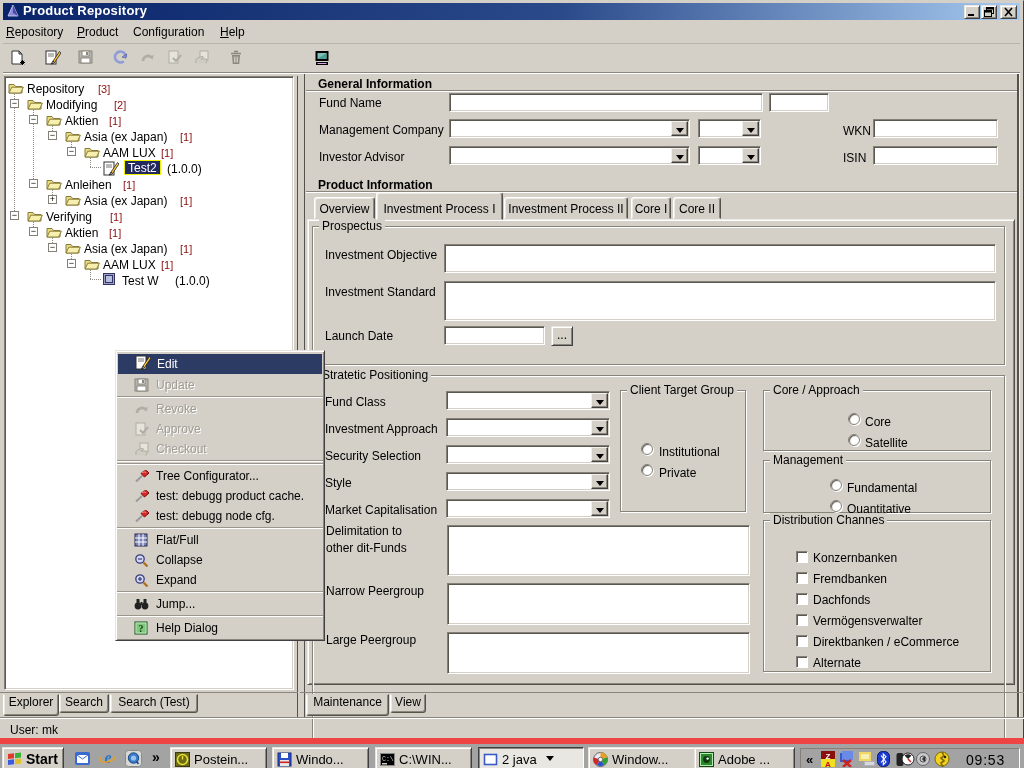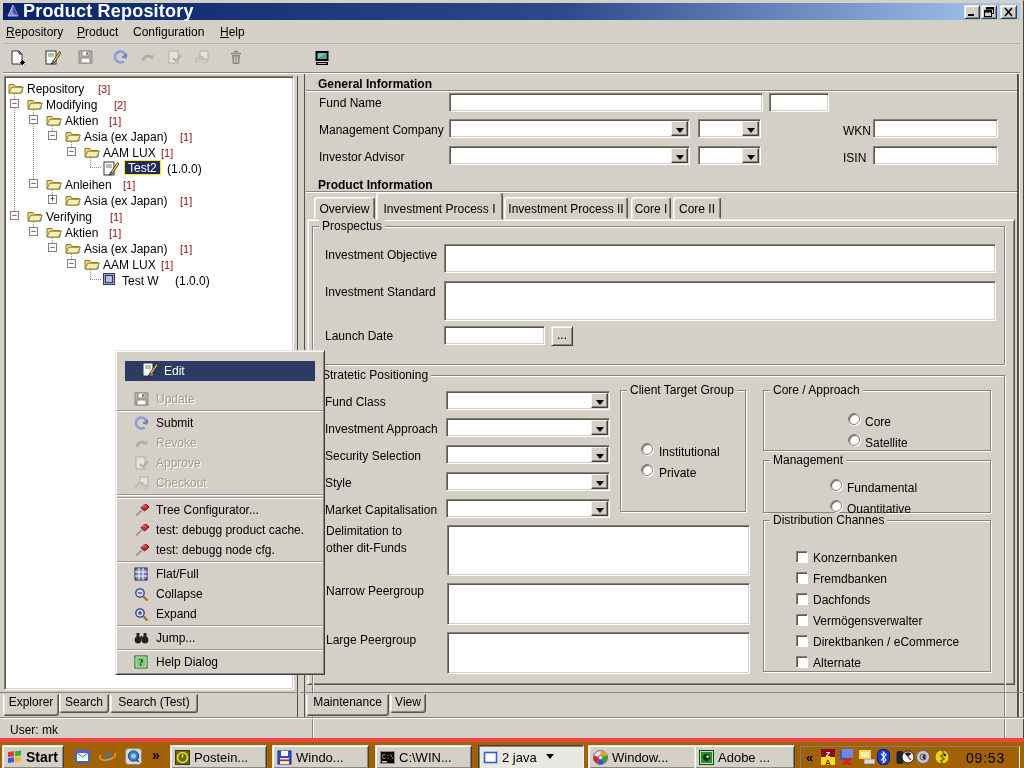--- a/index.html
+++ b/index.html
@@ -27,21 +27,21 @@
 </head>
 <body>
 
 <div class="ab" style="left:0;top:0;width:1024px;height:768px;border:1px solid #d4d0c8;border-right-color:#404040;"></div>
 
 <div class="ab" style="left:3px;top:3px;width:1017px;height:17px;background:linear-gradient(to right,#0a246a 0%,#2a4a8a 55%,#a6caf0 100%);"></div>
 <div class="ab" id="titleicon" style="left:6px;top:4px;width:14px;height:14px"><svg width="14" height="14" viewBox="0 0 14 14">
       <path d="M2 12 L7 1 L12 12 z" fill="#8a8ad8" stroke="#d8d8f8" stroke-width="0.8"></path>
       <path d="M7 1 L12 12 L7 9 z" fill="#4a4aa8"></path>
     </svg></div>
-<div class="ab" style="left:23px;top:3px;height:17px;line-height:16px;color:#fff;font-size:18px;font-weight:bold;letter-spacing:0.2px">Product Repository</div>
+<div class="ab" style="left:23px;top:3px;height:17px;line-height:16px;color:#fff;font-size:13px;font-weight:bold;letter-spacing:0.2px">Product Repository</div>
 
 <div class="raised ab" style="left:964px;top:5px;width:16px;height:14px"><svg width="14" height="12">
       <line x1="3" y1="9" x2="9" y2="9" stroke="#000" stroke-width="2"></line>
     </svg></div>
 <div class="raised ab" style="left:981px;top:5px;width:16px;height:14px"><svg width="14" height="12">
       <rect x="4.5" y="1.5" width="7" height="6" fill="none" stroke="#000"></rect>
       <rect x="2.5" y="4.5" width="7" height="6" fill="#d4d0c8" stroke="#000"></rect>
       <line x1="5" y1="2.5" x2="11" y2="2.5" stroke="#000" stroke-width="2"></line>
       <line x1="3" y1="5.5" x2="9" y2="5.5" stroke="#000" stroke-width="2"></line>
     </svg></div>
@@ -361,21 +361,21 @@
 <div class="tabb" style="left:3px;top:694px;width:56px;height:22px;z-index:2">Explorer</div>
 
 <div class="ab" style="left:300px;top:692px;width:724px;height:2px;border-top:1px solid #8a867e"></div>
 <div class="tabb" style="left:390px;top:694px;width:36px;height:19px">View</div>
 <div class="tabb" style="left:306px;top:694px;width:83px;height:22px;z-index:2">Maintenance</div>
 
 <div class="ab" style="left:0;top:718px;width:1024px;height:20px;border-top:1px solid #fff">
 <span style="position:absolute;left:10px;top:4px">User: mk</span>
 </div>
 
-<div class="ab" id="taskbar" style="left:0;top:738px;width:1024px;height:30px;background:#a16207;border-top:4px solid #ef4444">
+<div class="ab" id="taskbar" style="left:0;top:738px;width:1024px;height:30px;background:#a3a3a3;border-top:6px solid #ef4444">
     <div class="tb" style="left:2px;width:62px">
       <span style="margin-right:3px"><svg width="16" height="14" viewBox="0 0 16 14">
           <g transform="skewY(-6)">
             <rect x="1" y="3" width="6" height="5" fill="#e03a2a"></rect>
             <rect x="8" y="3" width="6" height="5" fill="#3ab03a"></rect>
             <rect x="1" y="9" width="6" height="5" fill="#3a5ae0"></rect>
             <rect x="8" y="9" width="6" height="5" fill="#e0c02a"></rect>
           </g>
         </svg></span>
       <b style="font-size:14px">Start</b>
@@ -483,47 +483,40 @@
       </svg></div>
     <div class="ab" style="left:934px;top:7px"><svg width="17" height="16" viewBox="0 0 17 16">
         <circle cx="8" cy="8" r="7" fill="#f0d020" stroke="#806800"></circle>
         <path d="M8 1 l2 4 -3 2 3 3 -3 2 2 4" fill="none" stroke="#806800" stroke-width="1.6"></path>
         <circle cx="11" cy="6" r="1.2" fill="#222"></circle>
       </svg></div>
     <div class="ab" style="left:966px;top:8px;font-size:14px;letter-spacing:0.8px">09:53</div>
   </div>
 
 <div class="ab" id="ctxmenu" style="left:115px;top:350px;width:210px;background:#d4d0c8;border:1px solid;border-color:#e8e5de #404040 #404040 #e8e5de;box-shadow:inset 1px 1px 0 #fff,inset -1px -1px 0 #8a867e;padding:2px 1px;z-index:50">
-    <div class="mi" style="background:#2c3b63;color:#fff;margin:8px">
+    <div class="mi" style="background:#2c3b63;color:#fff;margin:1px">
       <span style="width:16px;flex:none"><svg width="16" height="15" viewBox="0 0 16 15">
           <rect x="1" y="1" width="10" height="13" fill="#fff" stroke="#333"></rect>
           <line x1="3" y1="4" x2="9" y2="4" stroke="#777"></line>
           <line x1="3" y1="6" x2="9" y2="6" stroke="#777"></line>
           <path d="M14.5 1.5 L8 11 l-1.5 3 3-1.5 6.5-9.5 z" fill="#f7c33a" stroke="#222" stroke-width="0.8"></path>
           <path d="M8 11 l-1.5 3 3-1.5z" fill="#e8e2d2" stroke="#222" stroke-width="0.8"></path>
         </svg></span>
       <span class="txt">Edit</span>
     </div>
     <div class="mi dis">
       <span style="width:16px;height:15px;flex:none;display:inline-block"><svg width="15" height="14" viewBox="0 0 15 14">
           <rect x="1" y="1" width="13" height="12" fill="#b8b5ad" stroke="#8a877f"></rect>
           <rect x="4" y="1" width="7" height="5" fill="#fff" stroke="#8a877f"></rect>
           <rect x="8" y="2" width="2" height="3" fill="#8a877f"></rect>
           <rect x="3" y="8" width="9" height="5" fill="#fff" stroke="#8a877f"></rect>
         </svg></span>
       <span class="txt">Update</span>
     </div>
     <div class="msep"></div>
-    <div class="mi ">
-      <span style="width:16px;height:15px;flex:none;display:inline-block"><svg width="16" height="14" viewBox="0 0 16 14">
-          <path d="M13 7 a5.5 5.5 0 1 0 -2.2 4.4" fill="none" stroke="#8e9cd8" stroke-width="2.6"></path>
-          <path d="M13.5 4 L13 8.2 L9 7 z" fill="#8e9cd8" stroke="#4a4a8a" stroke-width="0.6"></path>
-        </svg></span>
-      <span class="txt">Submit</span>
-    </div>
     <div class="mi dis">
       <span style="width:16px;height:15px;flex:none;display:inline-block"><svg width="16" height="13" viewBox="0 0 16 13">
           <path d="M3 11 a5 5 0 0 1 9 -3" fill="none" stroke="#b0ada5" stroke-width="2.6"></path>
           <path d="M13.8 5 L9.6 6.5 L12.6 9.6 z" fill="#b0ada5"></path>
         </svg></span>
       <span class="txt">Revoke</span>
     </div>
     <div class="mi dis">
       <span style="width:16px;height:15px;flex:none;display:inline-block"><svg width="16" height="14" viewBox="0 0 16 14">
           <rect x="2" y="1" width="9" height="12" fill="#e6e3db" stroke="#b0ada5"></rect>

